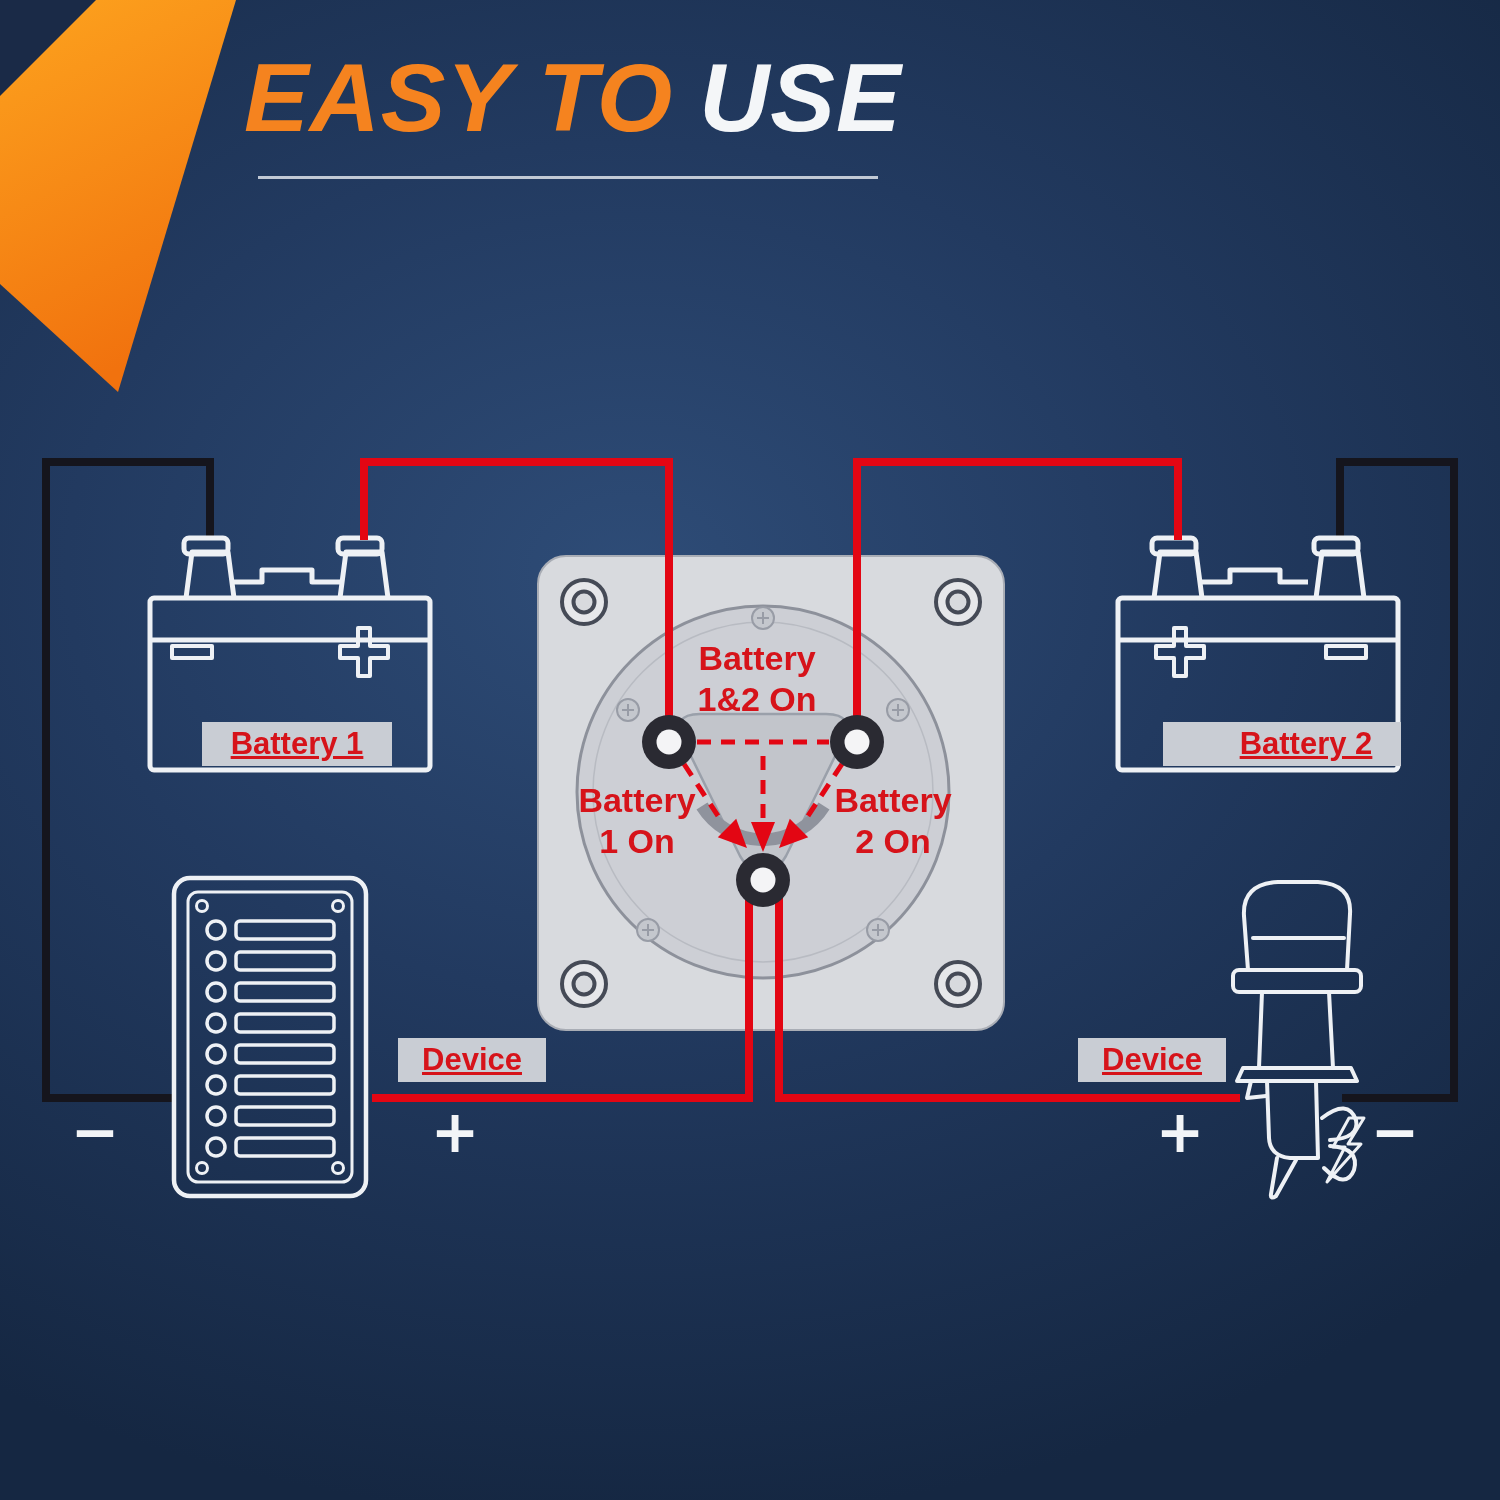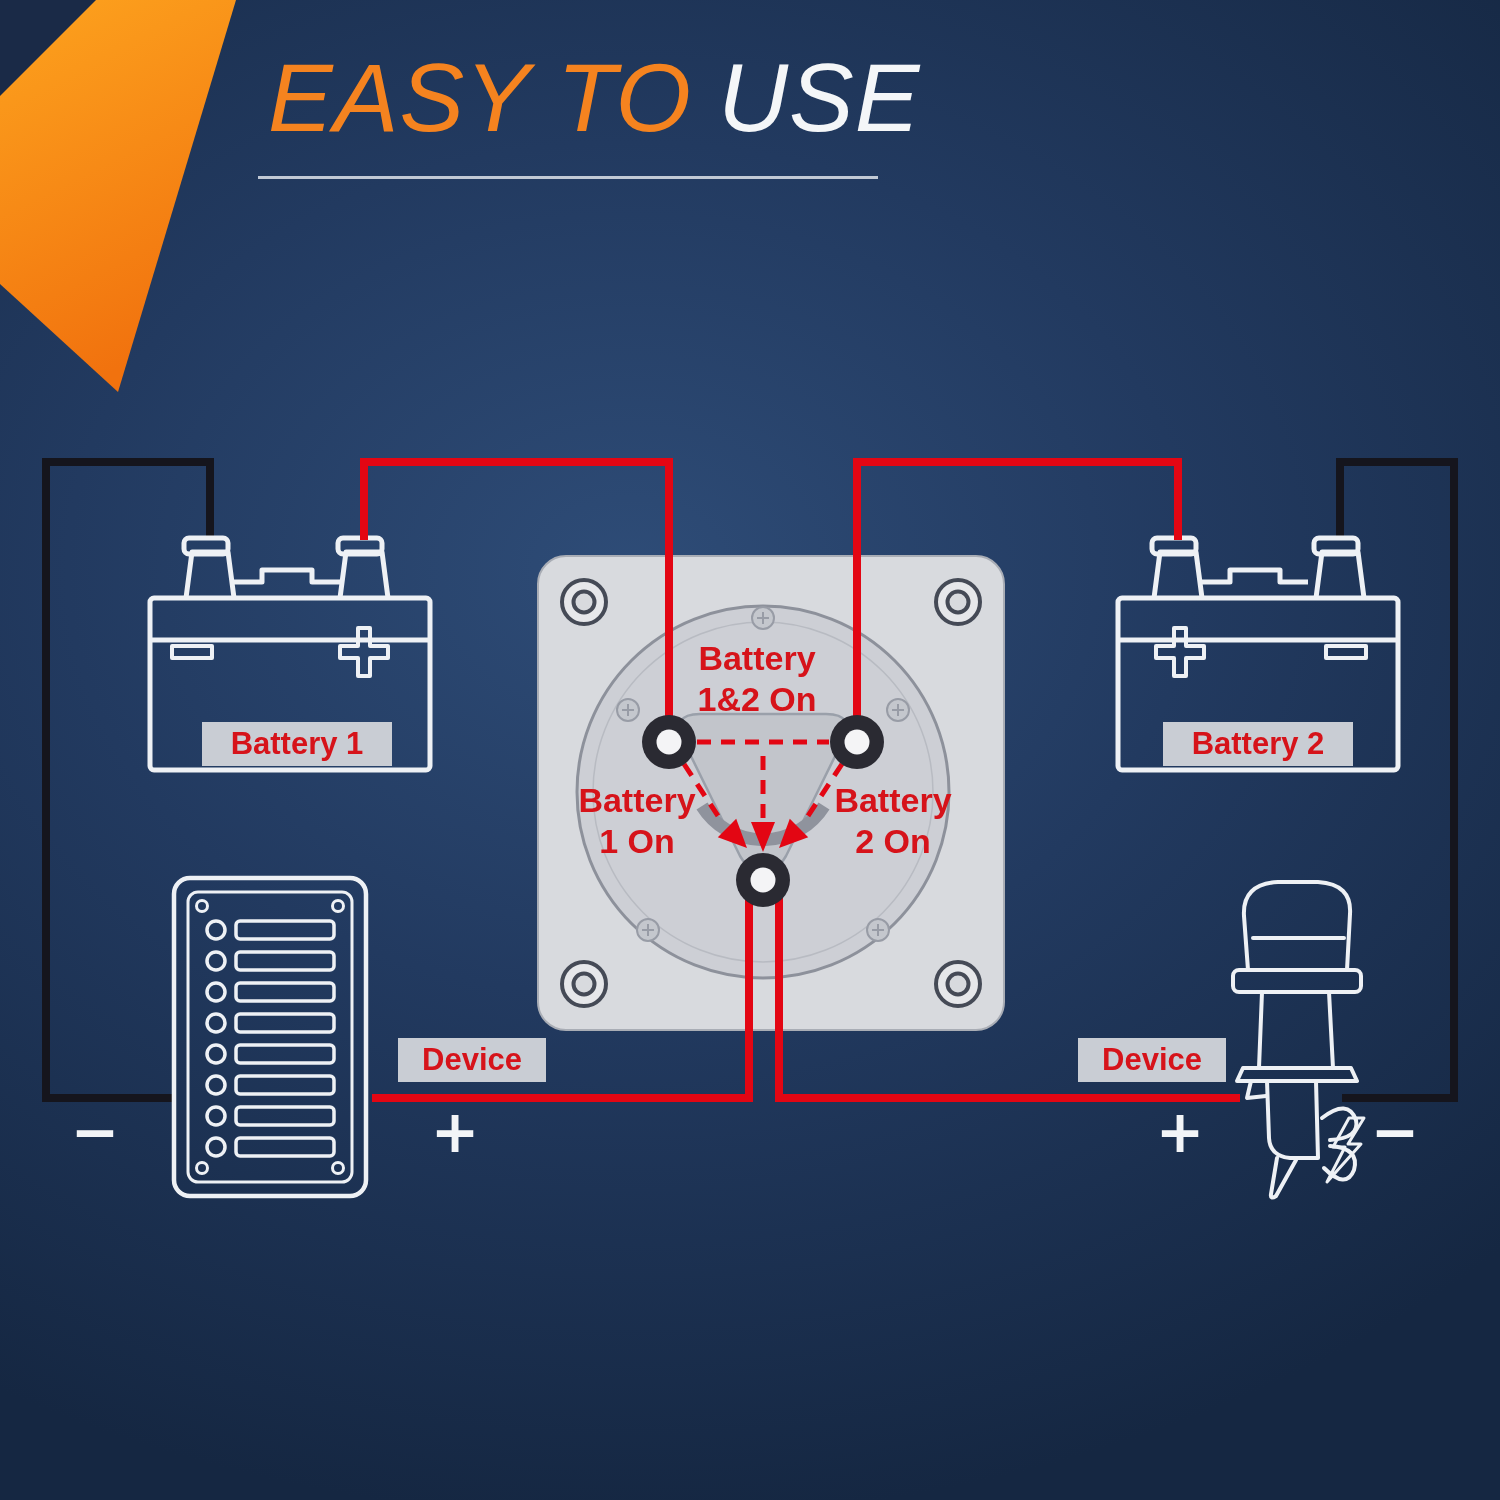--- a/index.html
+++ b/index.html
@@ -5,34 +5,34 @@
   html,body{margin:0;padding:0;background:#0f1c30;}
   #canvas{
     position:relative;
     width:1500px;height:1500px;
     overflow:hidden;
     font-family:"Liberation Sans",sans-serif;
     background:radial-gradient(ellipse 1250px 950px at 42% 38%, #2e4c77 0%, #223a60 45%, #152742 100%);
   }
   #diagram-svg{position:absolute;left:0;top:0;}
   .title-wrap{
-    position:absolute;left:268px;top:42px;
-    font-style:italic;font-weight:normal;font-size:97px;
+    position:absolute;left:244px;top:42px;
+    font-style:italic;font-weight:bold;font-size:97px;
     letter-spacing:1px;white-space:nowrap;
   }
   .title-accent{color:#f5831f;}
   .title-rest{color:#f4f6f8;margin-left:26px;}
   .title-underline{
     position:absolute;left:258px;top:176px;width:620px;height:3px;
     background:#dde3ea;opacity:.85;
   }
   .label-box{
     position:absolute;background:#c9cdd4;
     color:#d6131a;font-weight:bold;font-size:31px;
-    display:flex;align-items:center;justify-content:center;
+    display:flex;align-items:center;justify-content:center;text-decoration:underline;
   }
   .switch-label{
     position:absolute;color:#d6131a;font-weight:bold;font-size:34px;
     text-align:center;white-space:pre-line;line-height:1.2;
   }
   .polarity{
     position:absolute;color:#f2f4f7;font-weight:bold;font-size:58px;
     font-family:"DejaVu Sans",sans-serif;width:60px;text-align:center;
   }
 </style>
@@ -198,21 +198,21 @@
       <path d="M 1349 1118 L 1333 1147 L 1345 1147 L 1327 1182 L 1361 1144 L 1348 1144 L 1364 1118 Z" stroke-width="3"></path>
     </g>
   </svg>
 
   <div class="title-wrap">
     <span class="title-accent">EASY TO</span><span class="title-rest">USE</span>
   </div>
   <div class="title-underline"></div>
 
   <div class="label-box" style="left:202px;top:722px;width:190px;height:44px;">Battery 1</div>
-  <div class="label-box" style="left:1163px;top:722px;width:190px;height:44px;">Battery 2</div>
+  <div class="label-box" style="left:1163px;top:722px;width:190px;height:44px;padding-left:48px;">Battery 2</div>
 
   <div class="switch-label" style="left:672px;top:638px;width:170px;">Battery
 1&amp;2 On</div>
   <div class="switch-label" style="left:562px;top:780px;width:150px;">Battery
 1 On</div>
   <div class="switch-label" style="left:818px;top:780px;width:150px;">Battery
 2 On</div>
 
   <div class="label-box" style="left:398px;top:1038px;width:148px;height:44px;">Device</div>
   <div class="label-box" style="left:1078px;top:1038px;width:148px;height:44px;">Device</div>

